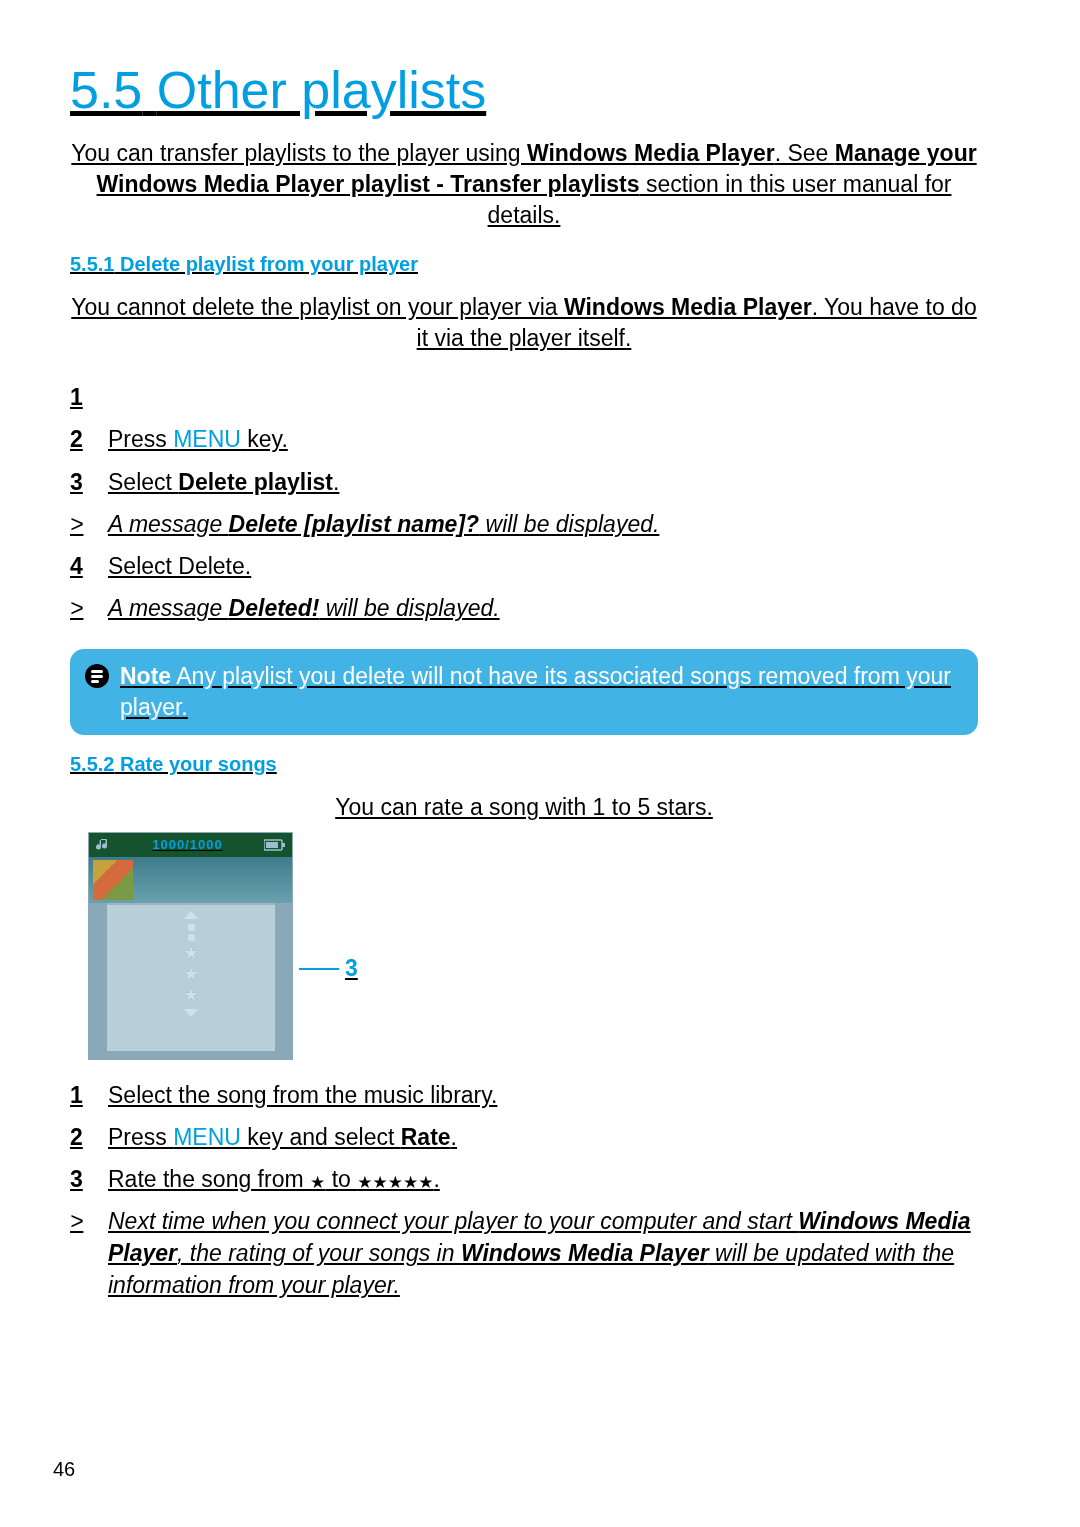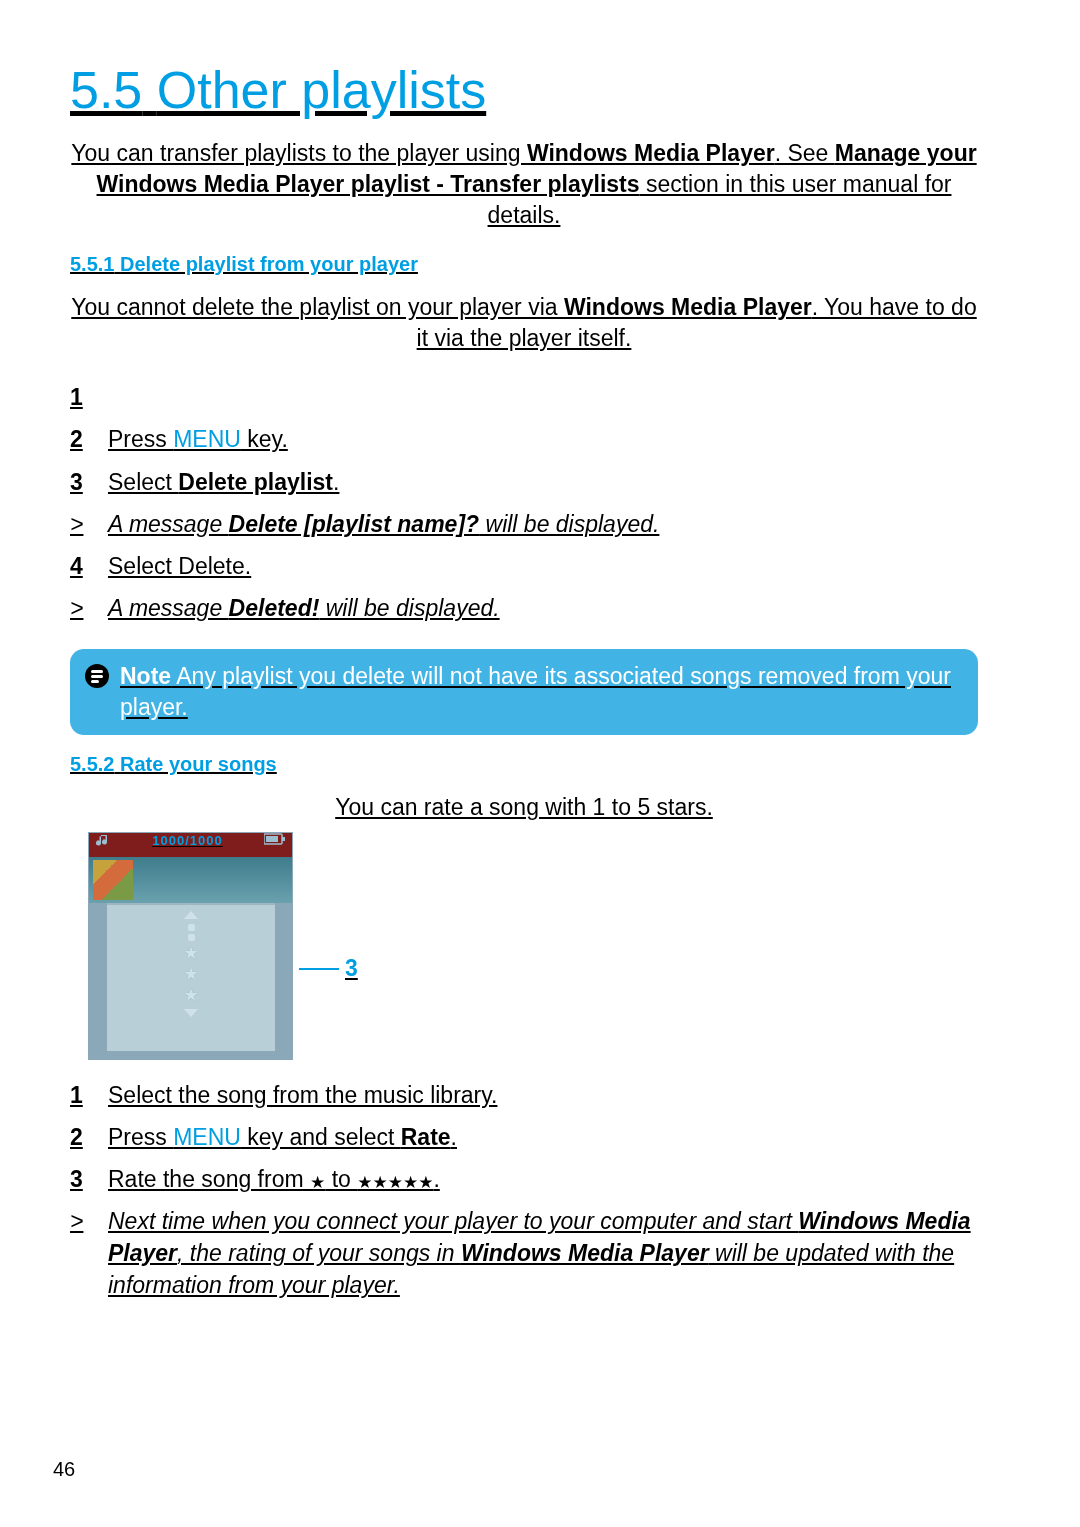--- a/index.html
+++ b/index.html
@@ -118,23 +118,23 @@
   .player {
     width: 205px;
     height: 228px;
     background: #8aa8b8;
     border: 1px solid #8aa8b8;
     position: relative;
     box-sizing: border-box;
   }
   .player-statusbar {
     height: 24px;
-    background: #7f1d1d;
-    display: flex;
-    align-items: flex-start;
+    background: #14532d;
+    display: flex;
+    align-items: center;
     justify-content: space-between;
     padding: 0 6px;
   }
   .status-counter {
     color: #009fe3;
     font-size: 13px;
     font-weight: 700;
     letter-spacing: 1px;
   }
   .album-strip {

